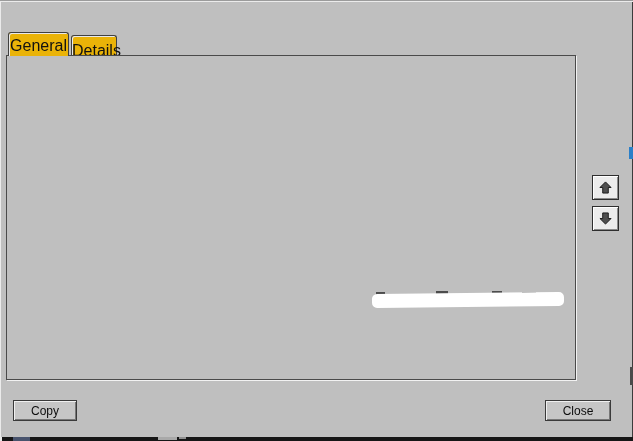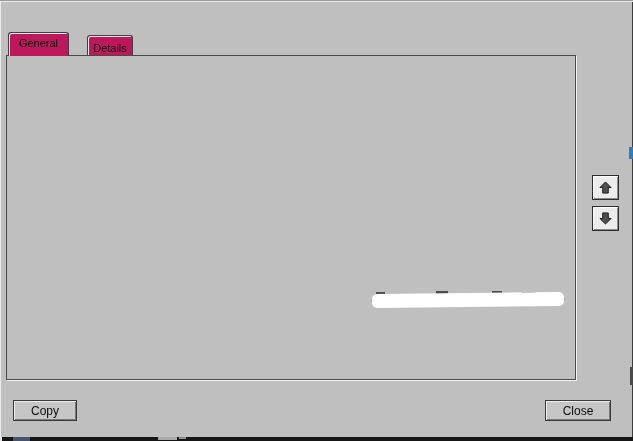--- a/index.html
+++ b/index.html
@@ -31,25 +31,25 @@
     text-shadow:0 1px 0 rgba(0,0,0,.35); }
   .close-btn {
     margin-left:auto; width:18px; height:16px; background:#c9c9c9;
     border:1px solid #2a2a2a;
     box-shadow: inset 1px 1px 0 #f2f2f2, inset -1px -1px 0 #707070;
     display:flex; align-items:center; justify-content:center;
     font-size:12px; font-weight:bold; color:#111; cursor:default; line-height:1;
   }
 
   
-  .tab { position:absolute; background:#be185d; border:1px solid #404040; border-bottom:none;
+  .tab { position:absolute; background:#eab308; border:1px solid #404040; border-bottom:none;
     border-radius:3px 3px 0 0; box-shadow: inset 1px 1px 0 #e9e9e9;
-    font-size:11px; color:#111; text-align:center; }
+    font-size:16px; color:#111; text-align:center; }
   .tab-general { left:8px; top:31px; width:61px; height:24px; padding-top:4px; z-index:3; }
-  .tab-details { left:87px; top:34px; width:46px; height:20px; padding-top:6px; z-index:1; }
+  .tab-details { left:71px; top:34px; width:46px; height:20px; padding-top:6px; z-index:1; }
 
   .tab-page { position:absolute; left:6px; top:54px; width:570px; height:325px;
     border:1px solid #4a4a4a; box-shadow:1px 1px 0 rgba(250,250,250,.85); z-index:2;
     background:#bfbfbf; }
 
   
   .desc-box { position:absolute; left:13px; top:69px; width:538px; height:124px;
     background:#c2c2c2;
     border-top:1px solid #383838; border-left:1px solid #383838;
     border-bottom:1px solid #f4f4f4; border-right:1px solid #f4f4f4; }

